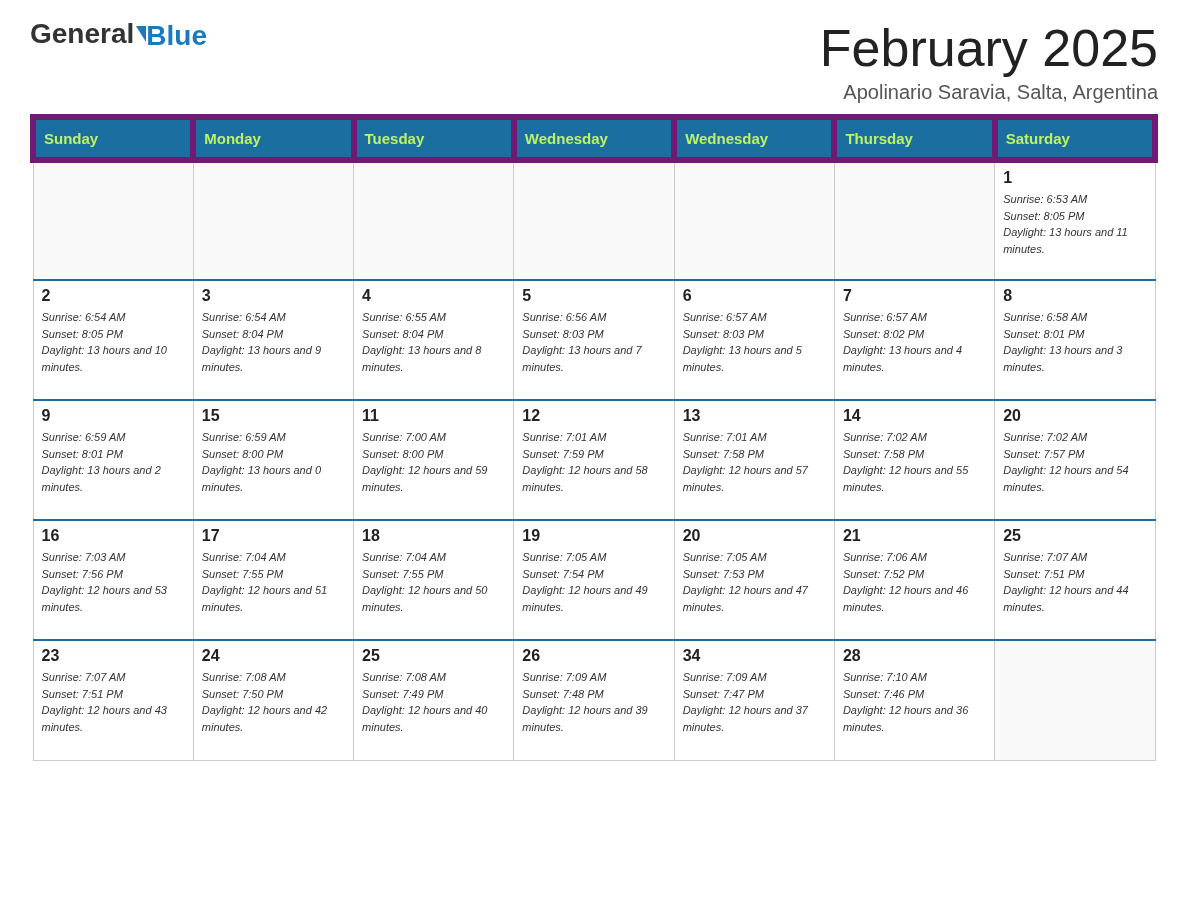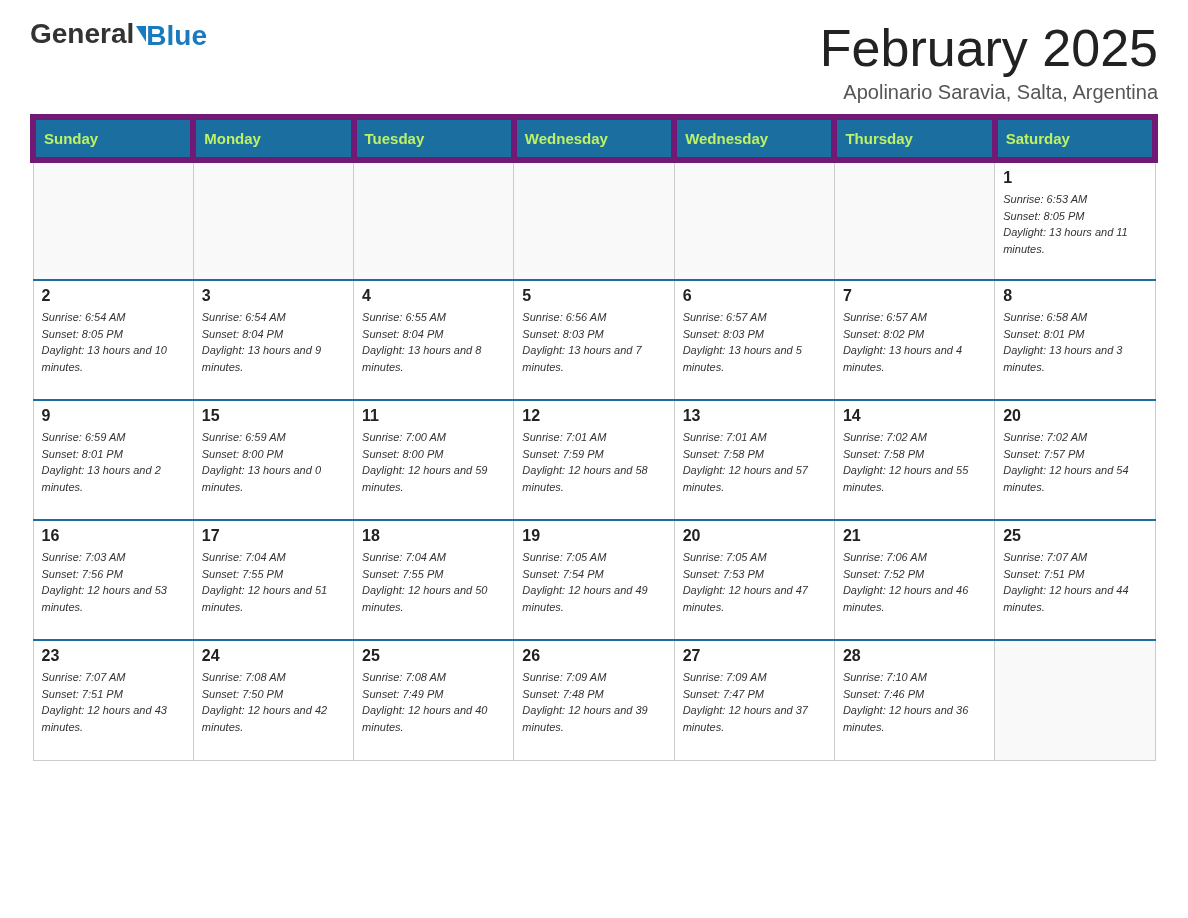--- a/index.html
+++ b/index.html
@@ -246,21 +246,21 @@
         </td>
         <td>
           <span class="day-number">25</span>
           <div class="day-info">Sunrise: 7:08 AM<br>Sunset: 7:49 PM<br>Daylight: 12 hours and 40 minutes.</div>
         </td>
         <td>
           <span class="day-number">26</span>
           <div class="day-info">Sunrise: 7:09 AM<br>Sunset: 7:48 PM<br>Daylight: 12 hours and 39 minutes.</div>
         </td>
         <td>
-          <span class="day-number">27</span>
+          <span class="day-number">34</span>
           <div class="day-info">Sunrise: 7:09 AM<br>Sunset: 7:47 PM<br>Daylight: 12 hours and 37 minutes.</div>
         </td>
         <td>
           <span class="day-number">28</span>
           <div class="day-info">Sunrise: 7:10 AM<br>Sunset: 7:46 PM<br>Daylight: 12 hours and 36 minutes.</div>
         </td>
         <td class="empty-cell"></td>
       </tr>
     </tbody>
 </table>

